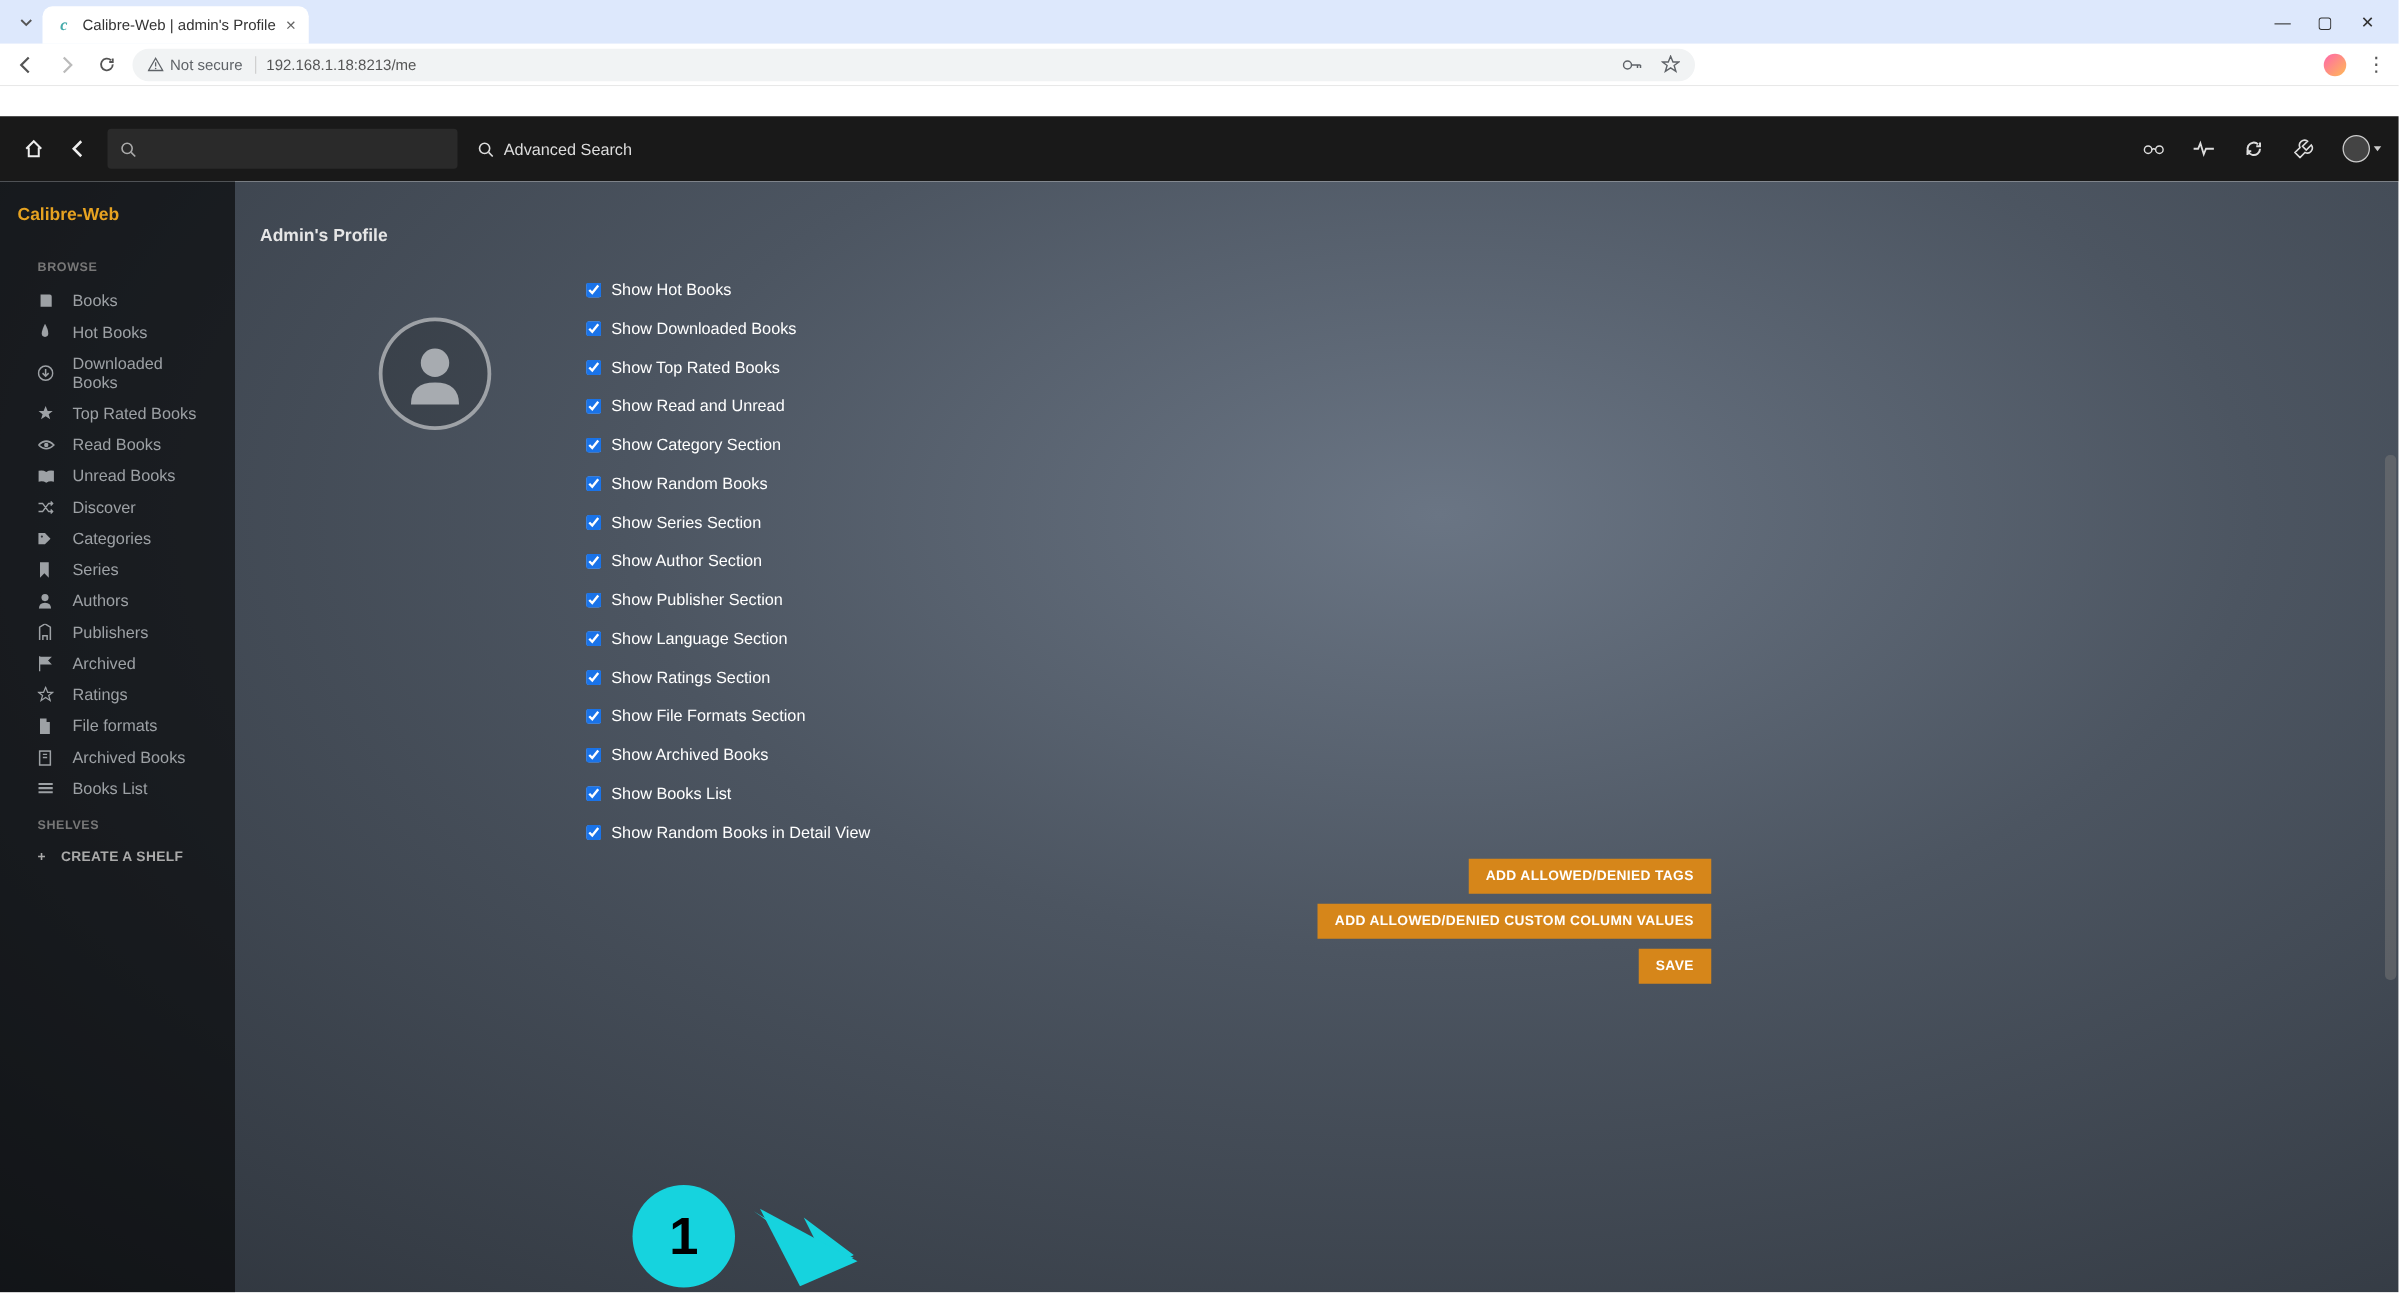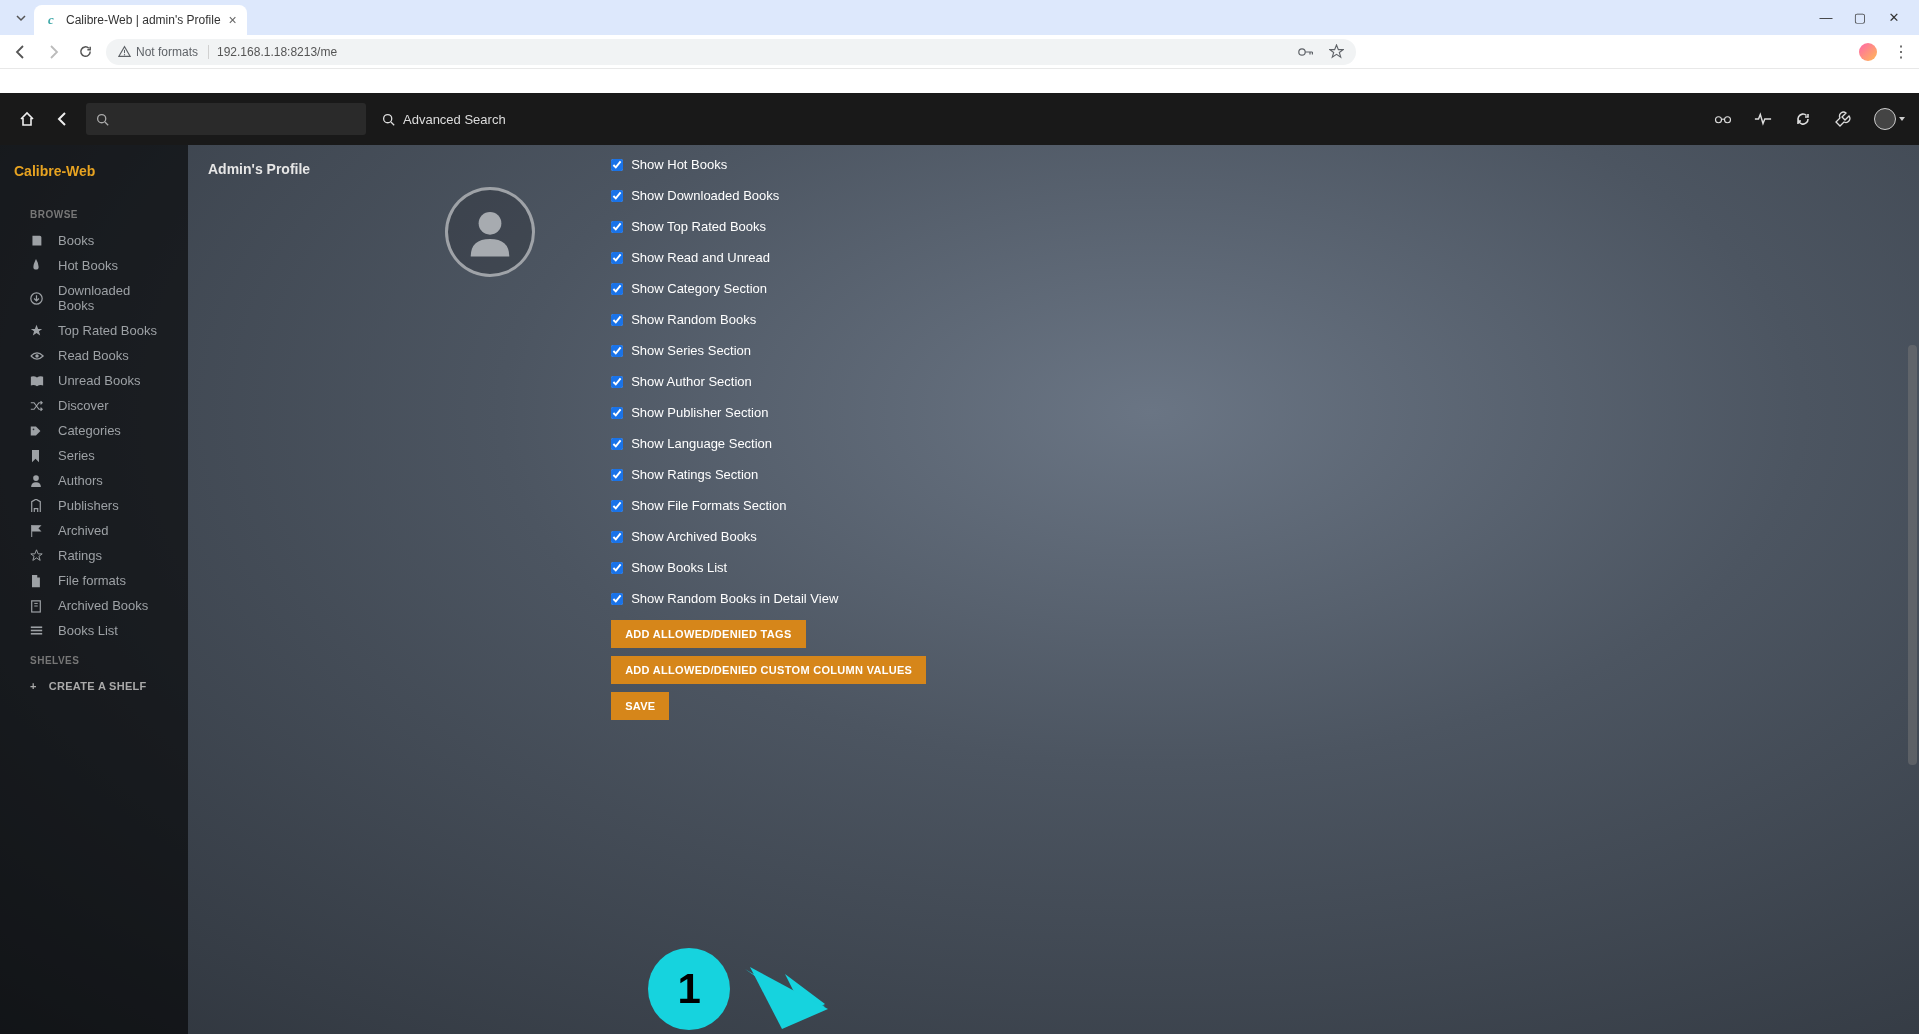--- a/index.html
+++ b/index.html
@@ -44,32 +44,32 @@
     .app-body { flex: 1; display: flex; overflow: hidden; position: relative; }
     .app-body::before { content:""; position:absolute; inset:0; background: radial-gradient(ellipse at 60% 30%,#6a7584 0%,#4c5561 40%,#2e343c 100%); z-index:0; }
 
     .sidebar { width: 188px; background: rgba(0,0,0,0.6); position: relative; z-index:1; padding: 18px 0; color: #aaa; font-size: 13px; overflow: hidden; }
     .brand { color: #e7a321; font-weight: bold; font-size: 14px; padding: 0 14px 18px 14px; }
     .sec-label { color: #777; font-size: 10px; font-weight: bold; letter-spacing: 0.5px; padding: 12px 30px 8px 30px; }
     .sidebar-item { display: flex; align-items: center; gap: 14px; padding: 5px 30px; color: #9da1a5; font-size: 13px; cursor: pointer; }
     .sidebar-item .si-icon { width: 14px; text-align: center; flex-shrink: 0; }
     .create-shelf { display: flex; align-items: center; gap: 12px; padding: 6px 30px; color: #aaa; font-size: 11px; font-weight: bold; letter-spacing: 0.3px; }
 
-    .main { flex: 1; position: relative; z-index:1; overflow: hidden; display: flex; flex-direction: row; }
+    .main { flex: 1; position: relative; z-index:1; overflow: hidden; display: flex; flex-direction: column; margin-top: 19px; }
     .page-title { padding: 16px 20px; color: #e6e6e6; font-weight: bold; font-size: 14px; }
     .main-content { flex:1; display: flex; align-items: flex-start; padding: 0 0 0 70px; overflow: visible; position: relative; gap: 31px; }
 
     .avatar-col { width: 180px; display: flex; justify-content: center; padding-top: 42px; }
     .big-avatar { width: 90px; height: 90px; border-radius: 50%; border: 3px solid rgba(255,255,255,0.5); background: rgba(0,0,0,0.15); display: flex; align-items: center; justify-content: center; }
     .silhouette { width: 56px; height: 56px; }
 
     .form-col { flex: 1; padding-top: 4px; max-width: 900px; color: #fff; font-size: 13px; }
     .check-row { display: flex; align-items: center; gap: 8px; padding: 8px 0; }
     .check-row input[type=checkbox] { width: 12px; height: 12px; accent-color: #1a73e8; }
-    .btn-row { padding-top: 6px; display: flex; flex-direction: column; align-items: flex-start; gap: 8px; }
+    .btn-row { padding-top: 6px; display: flex; flex-direction: column; align-items: flex-end; gap: 8px; }
     .btn-orange { background: #d6861a; color: #fff; font-weight: bold; font-size: 11px; letter-spacing: 0.3px; padding: 8px 14px; border: none; cursor: pointer; }
 
     
     .annotation { position: absolute; left: 318px; bottom: 4px; display: flex; align-items: center; z-index: 5; }
     .anno-circle { width: 82px; height: 82px; border-radius: 50%; background: #16d3de; display: flex; align-items: center; justify-content: center; color: #000; font-size: 42px; font-weight: 900; font-family: Arial Black, Arial, sans-serif; }
     .arrow-svg { width: 110px; height: 80px; }
 
     
     .vscroll { position: absolute; right: 0; top: 0; width: 14px; height: 100%; background: rgba(0,0,0,0); z-index: 2; }
     .vscroll .thumb { position: absolute; right: 2px; top: 200px; width: 9px; height: 420px; background: rgba(120,120,120,0.5); border-radius: 4px; }
@@ -113,21 +113,21 @@
         <path d="M13 8 A5 5 0 1 1 11.5 4.5 M13 3 L13 6 L10 6" fill="none" stroke="#555" stroke-width="1.6"></path>
       </svg>
   </div>
   <div class="omnibox">
     <span class="sec-chip">
       <svg width="13" height="13" viewBox="0 0 16 16">
           <path d="M8 2 L15 14 L1 14 Z" fill="none" stroke="#5f6368" stroke-width="1.3"></path>
           <line x1="8" y1="6" x2="8" y2="10" stroke="#5f6368" stroke-width="1.3"></line>
           <circle cx="8" cy="12" r="0.8" fill="#5f6368"></circle>
         </svg>
-      <span>Not formats</span>
+      <span>Not secure</span>
     </span>
     <span>192.168.1.18:8213/me</span>
     <span class="addr-right">
       <span class="icon">
         <svg width="16" height="14" viewBox="0 0 20 14">
             <circle cx="5" cy="7" r="4" fill="none" stroke="#5f6368" stroke-width="1.5"></circle>
             <path d="M9 7 L18 7 M15 7 L15 10 M18 7 L18 10" fill="none" stroke="#5f6368" stroke-width="1.5"></path>
           </svg>
       </span>
       <span class="icon">

